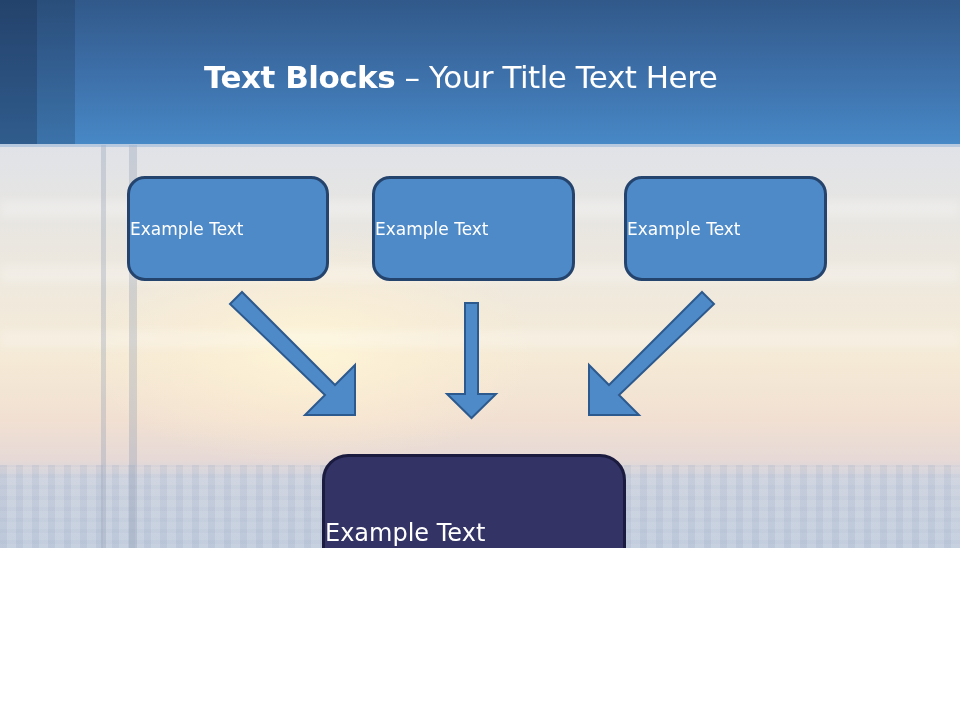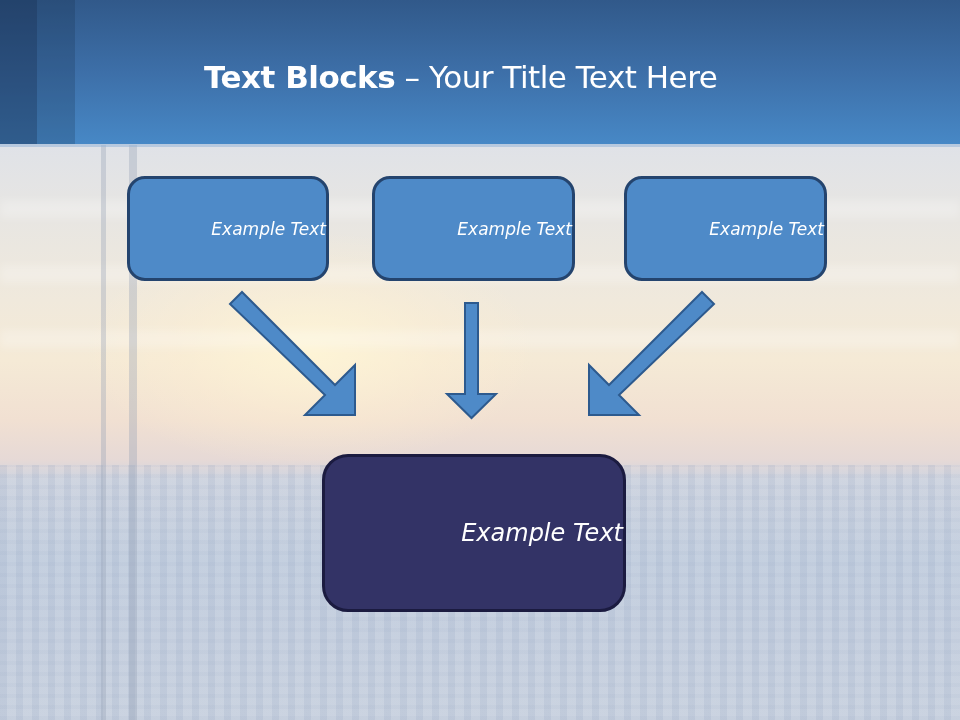--- a/index.html
+++ b/index.html
@@ -1,17 +1,17 @@
 <!DOCTYPE html>
 <html><head>
   <meta charset="utf-8">
   <style>
     html, body { margin: 0; padding: 0; }
     body { width: 960px; height: 720px; position: relative; overflow: hidden; font-family: "DejaVu Sans", "Liberation Sans", sans-serif; }
-    .slide { position: absolute; left: 0; top: 0; width: 960px; height: 720px; overflow: hidden; }
+    .slide { position: absolute; left: 0; top: 0; width: 960px; height: 548px; overflow: hidden; }
     .bg { position: absolute; left: 0; top: 0; width: 960px; height: 720px;
       background:
         linear-gradient(to bottom,
           #d6dbe6 0px, #dfe2e8 140px, #e8e6e2 220px, #f0e9dc 300px,
           #f5ead6 360px, #f1e0d2 420px, #e6d9d6 460px, #cfd5e0 480px,
           #c3cfdf 560px, #c6d0df 640px, #cad3e0 720px);
     }
     .sun { position: absolute; left: 80px; top: 230px; width: 460px; height: 240px;
       background: radial-gradient(ellipse at center, rgba(255,246,214,0.85) 0%, rgba(255,240,210,0.4) 40%, rgba(255,240,210,0) 70%); }
     .cloud-band { position: absolute; left: 0; width: 960px; height: 18px; background: rgba(255,255,255,0.25); filter: blur(4px); }
@@ -23,22 +23,22 @@
     .tower { position: absolute; top: 145px; width: 5px; height: 575px; background: rgba(150,160,180,0.35); }
     .header { position: absolute; left: 0; top: 0; width: 960px; height: 144px;
       background: linear-gradient(to bottom, #31598a 0%, #3d6fa8 50%, #4788c6 100%); }
     .header-stripe1 { position: absolute; left: 0; top: 0; width: 37px; height: 144px; background: rgba(20,40,70,0.45); }
     .header-stripe2 { position: absolute; left: 37px; top: 0; width: 38px; height: 144px; background: rgba(20,40,70,0.22); }
     .header-line { position: absolute; left: 0; top: 144px; width: 960px; height: 3px; background: rgba(150,180,215,0.55); }
     .title { position: absolute; left: 204px; top: 53px; height: 48px; font-family: "DejaVu Sans", sans-serif; font-size: 31px; color: #ffffff; white-space: nowrap; line-height: 48px; letter-spacing: -0.5px; }
     .title b { font-weight: bold; }
     .title .sep { font-weight: normal; }
     .box { position: absolute; box-sizing: border-box; border: 3px solid #24446e; border-radius: 18px;
-      background: #4e8ac8; color: #ffffff; display: flex; align-items: center; justify-content: flex-end;
-      font-family: "DejaVu Sans", sans-serif; font-size: 17px; font-style: italic; }
+      background: #4e8ac8; color: #ffffff; display: flex; align-items: center; justify-content: flex-start;
+      font-family: "DejaVu Sans", sans-serif; font-size: 17px; }
     .box-main { background: #333366; border-color: #1b1b40; border-radius: 26px; font-size: 24px; }
     svg.arrows { position: absolute; left: 0; top: 0; width: 960px; height: 720px; pointer-events: none; }
   </style>
 </head>
 <body>
 
 <div class="slide">
   <div class="bg"></div>
   <div class="sun"></div>
   <div class="cloud-band" style="top:200px;"></div>

